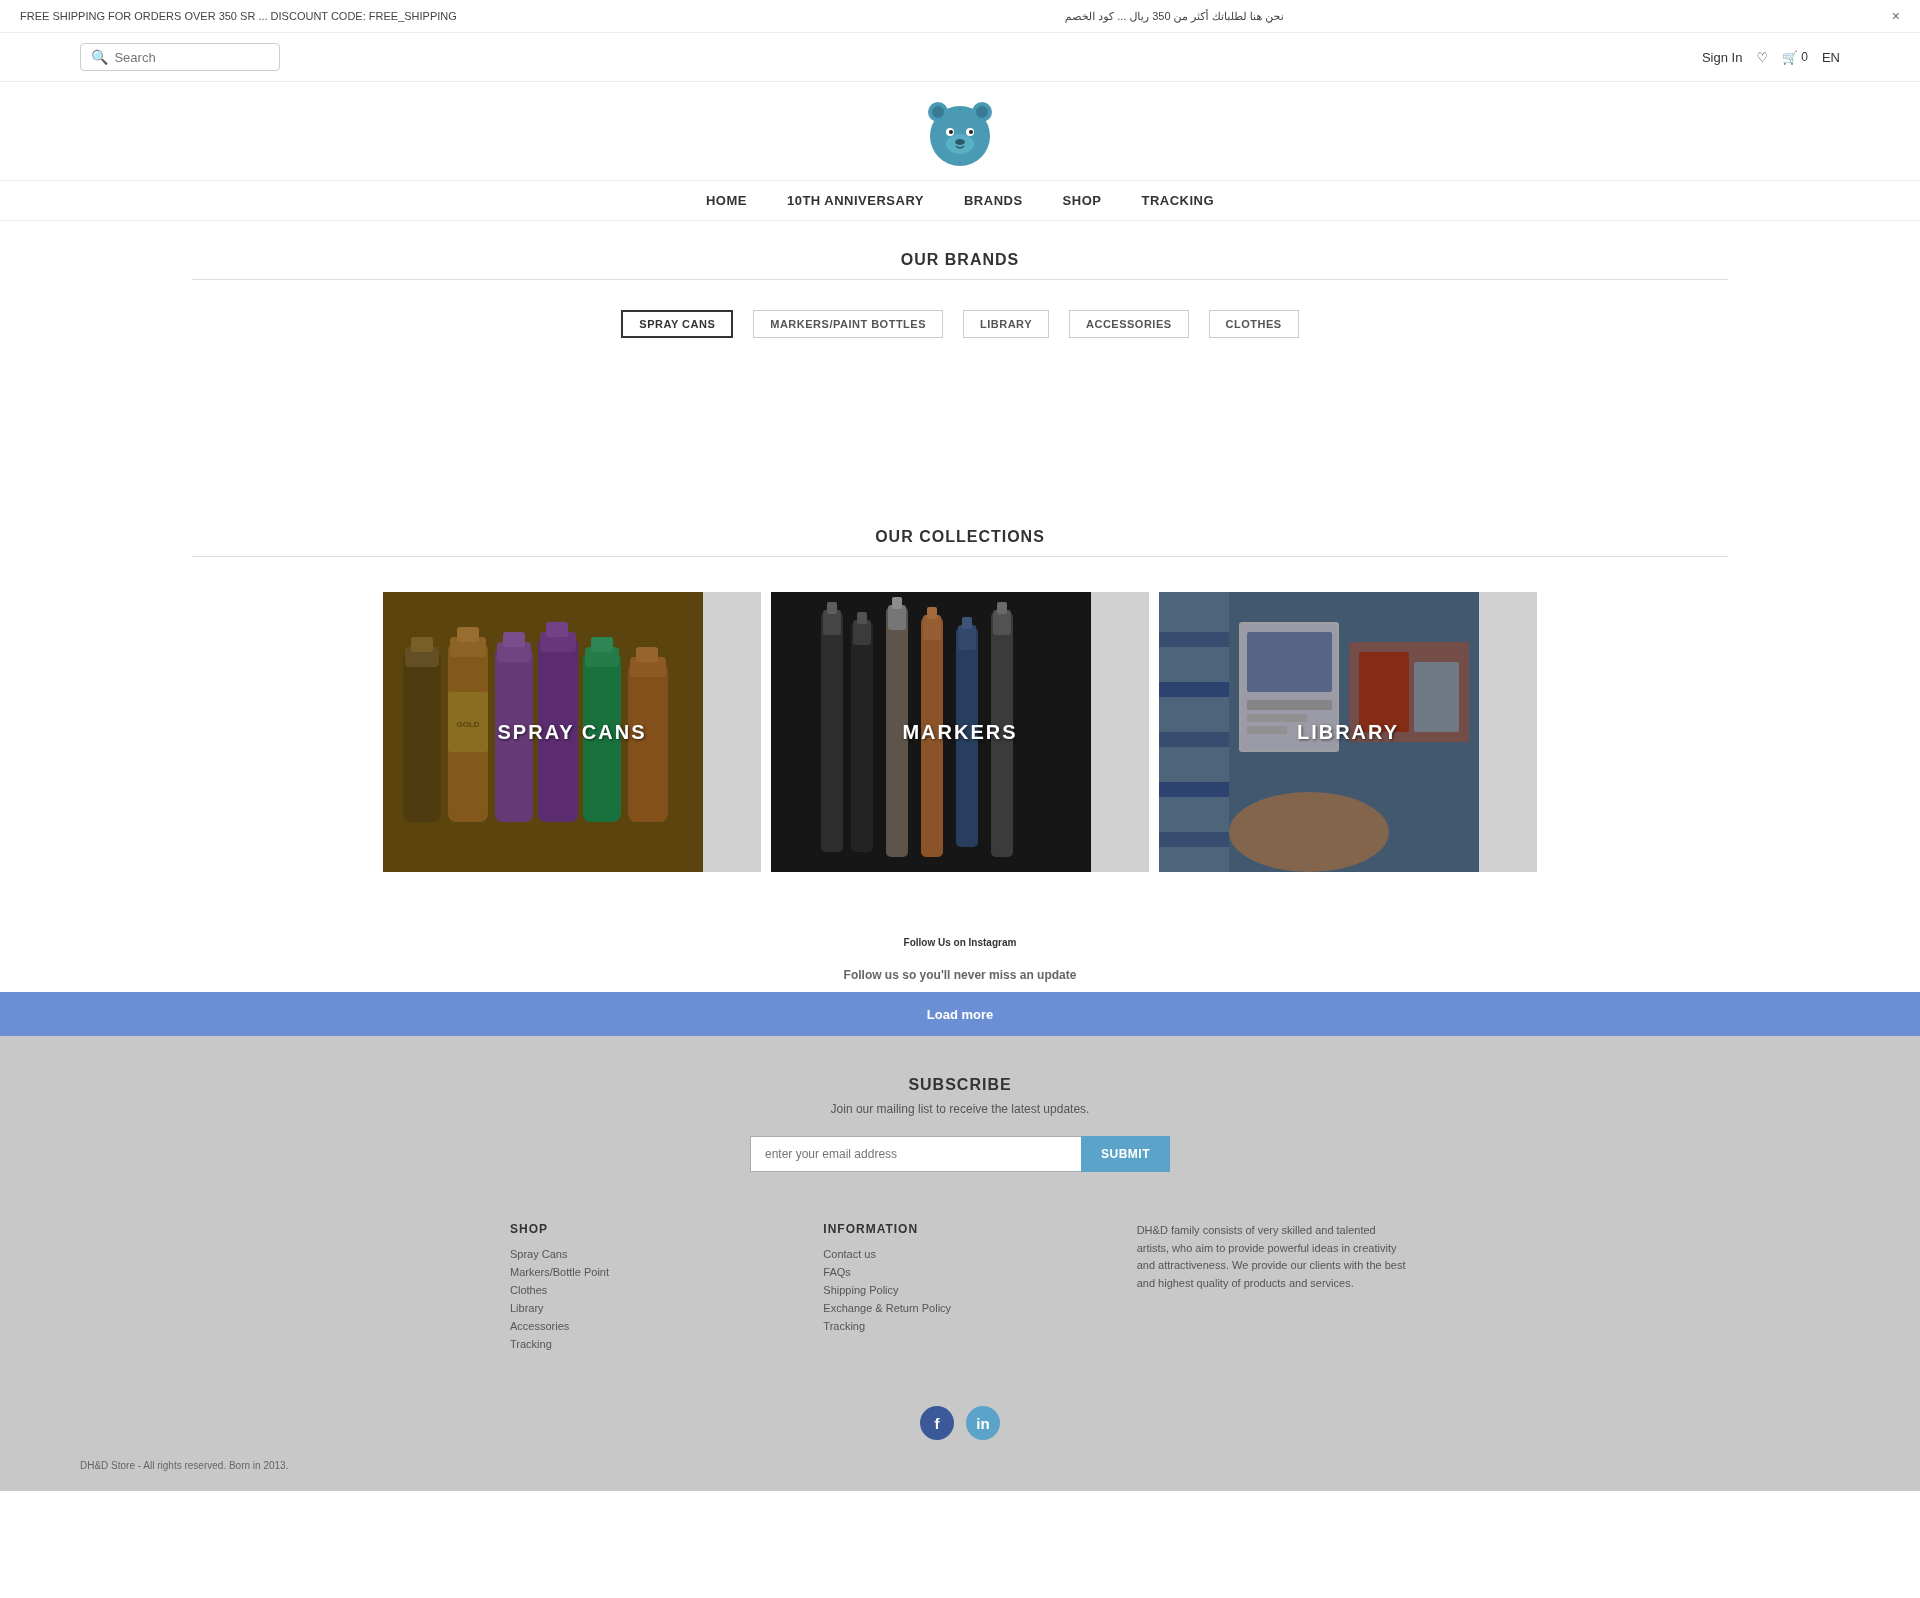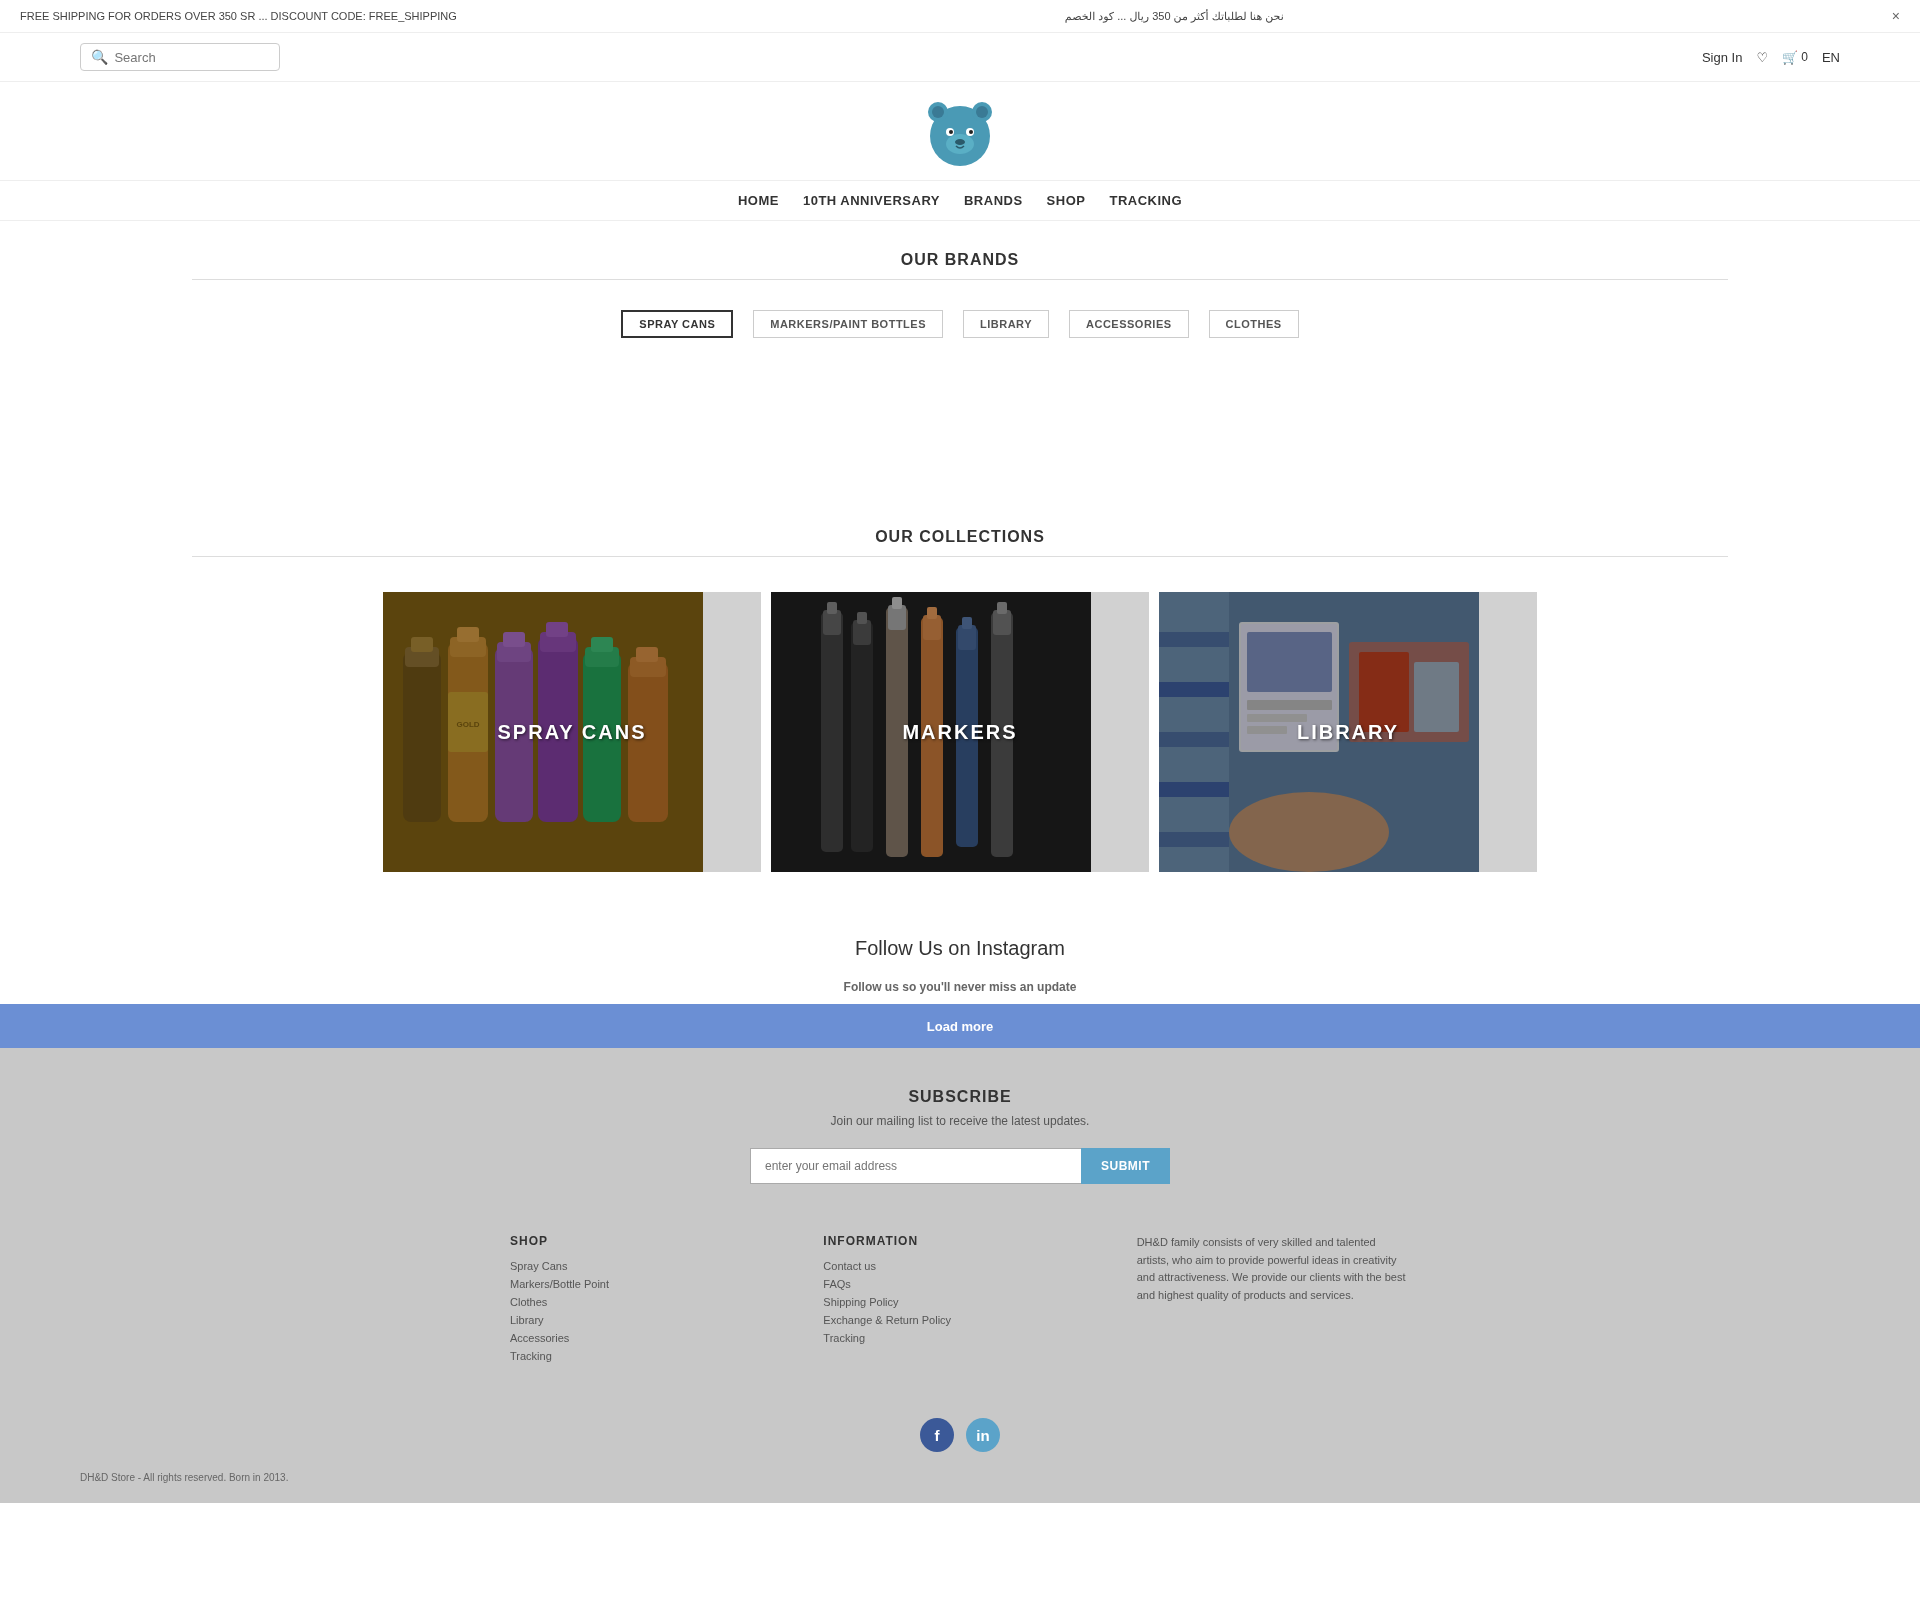--- a/index.html
+++ b/index.html
@@ -79,21 +79,21 @@
     .logo-bear {
       width: 80px;
       height: 80px;
       display: inline-block;
     }
 
     
     .main-nav {
       display: flex;
       justify-content: center;
-      gap: 24px;
+      gap: 40px;
       padding: 12px 0;
       border-top: 1px solid #eee;
       border-bottom: 1px solid #eee;
     }
     .main-nav a {
       text-decoration: none;
       color: #333;
       font-size: 13px;
       font-weight: 600;
       letter-spacing: 0.5px;
@@ -176,22 +176,22 @@
       text-transform: uppercase;
       white-space: nowrap;
     }
 
     
     .instagram-section {
       text-align: center;
       padding: 20px 0 10px;
     }
     .instagram-section .follow-title {
-      font-size: 20px;
-      font-weight: 400;
+      font-size: 10px;
+      font-weight: 700;
       color: #333;
     }
     .instagram-section .follow-sub {
       font-size: 12px;
       color: #666;
       margin-top: 20px;
       font-weight: bold;
     }
 
     

